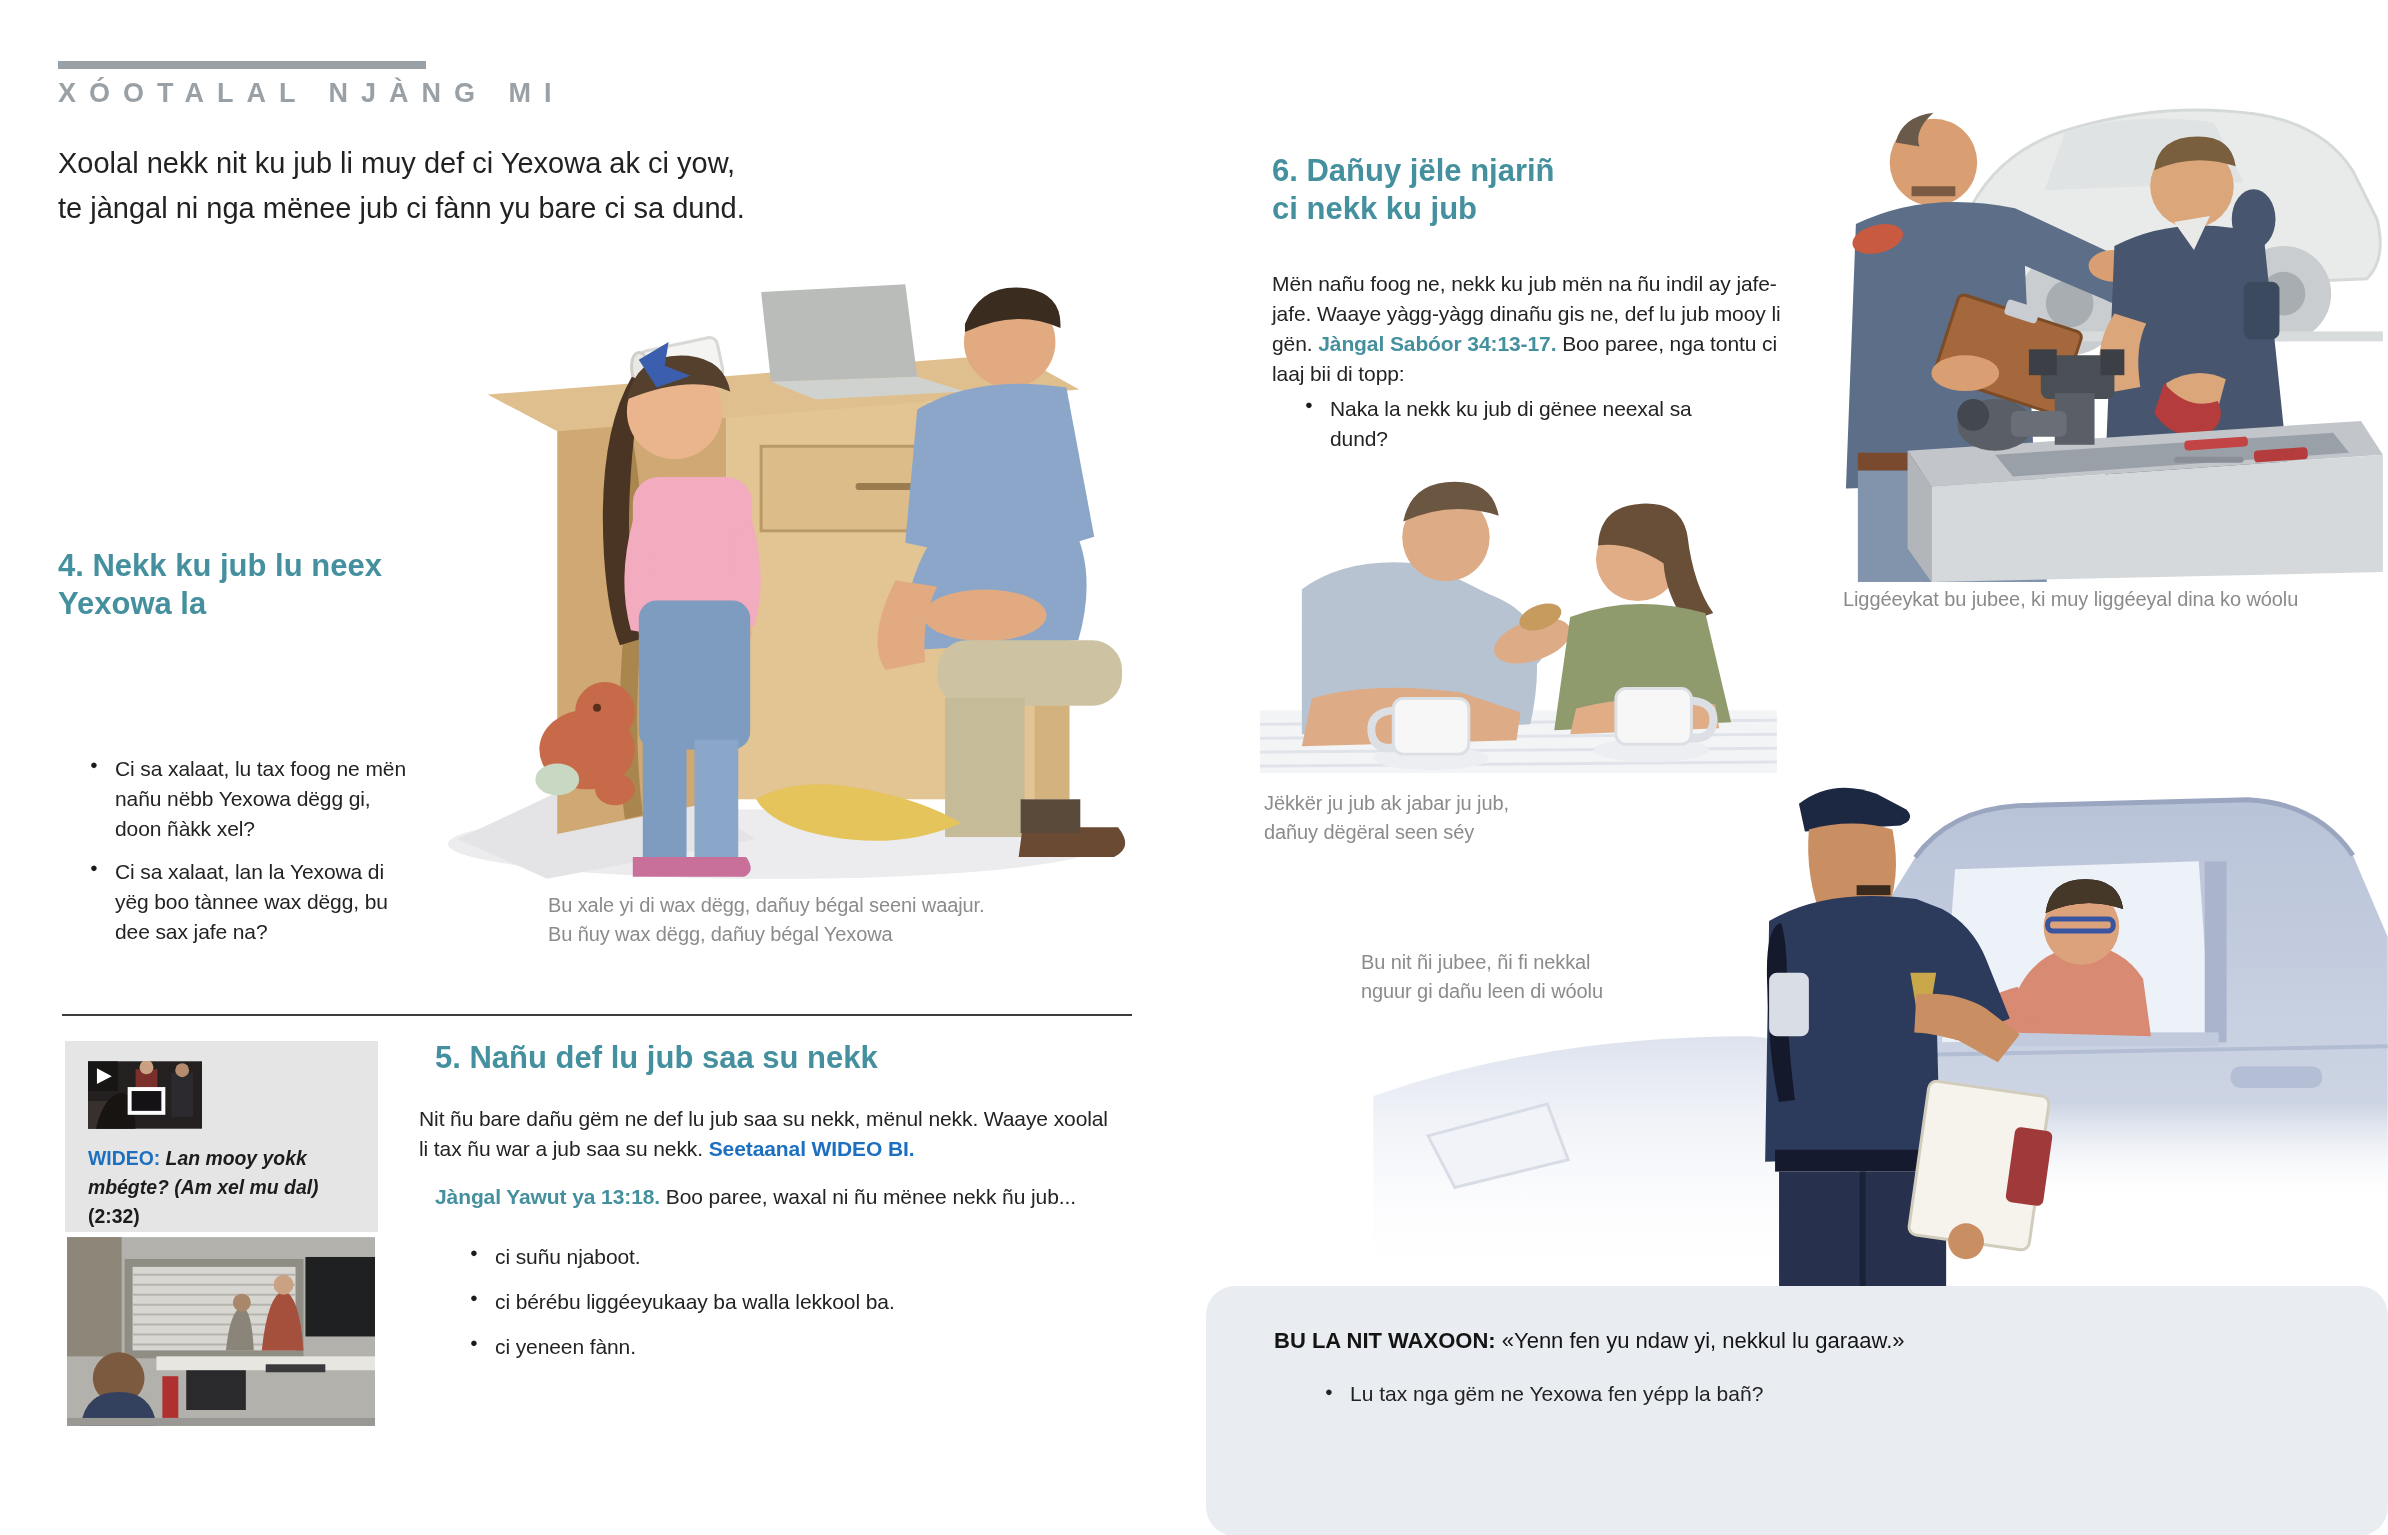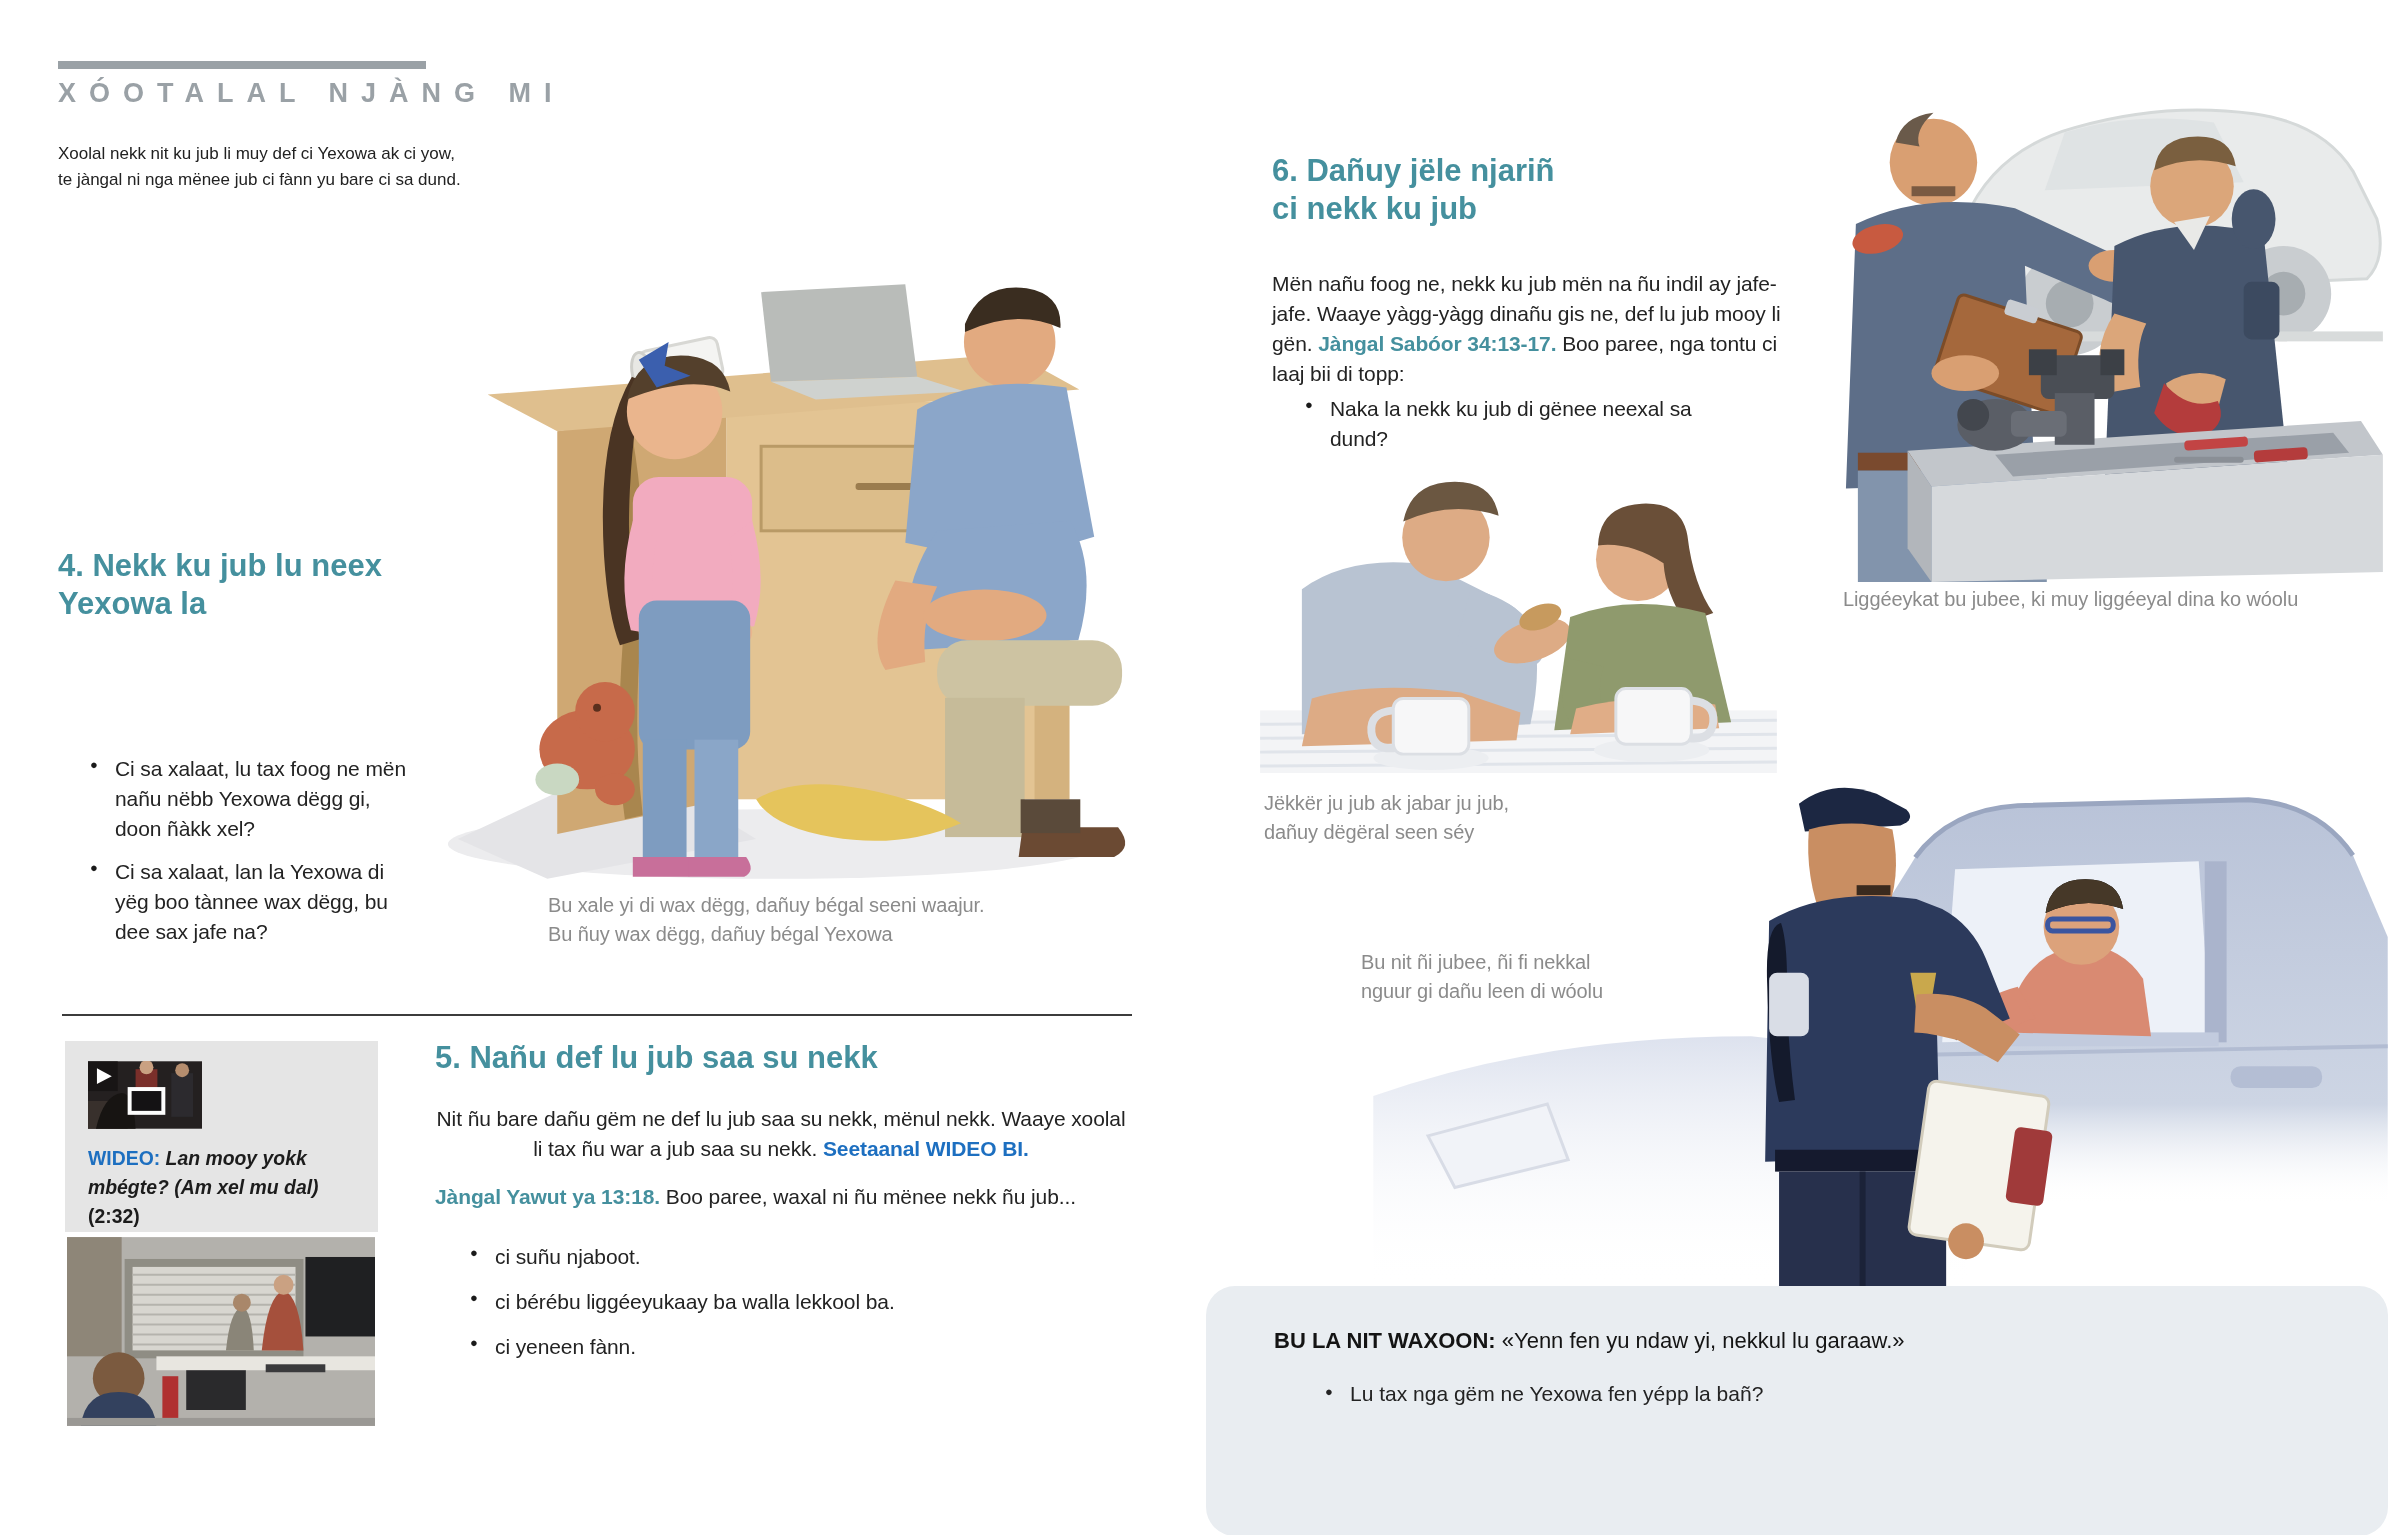--- a/index.html
+++ b/index.html
@@ -2,21 +2,21 @@
 <html><head>
 <meta charset="utf-8">
 <style>
   html,body{margin:0;padding:0;background:#ffffff;}
   .page{position:relative;width:2388px;height:1535px;background:#fff;overflow:hidden;
         font-family:"Liberation Sans",sans-serif;color:#1f1f1f;}
   .abs{position:absolute;}
   
   .kicker-bar{background:#9aa1a6;height:8px;}
   .kicker{color:#9aa1a6;font-weight:bold;font-size:27px;letter-spacing:13px;white-space:nowrap;}
-  .intro-line{font-size:17px;line-height:1.55;color:#222;white-space:nowrap;}
+  .intro-line{font-size:29px;line-height:1.55;color:#222;white-space:nowrap;}
   
   .h-teal{color:#45909e;font-weight:bold;font-size:31px;line-height:1.22;margin:0;white-space:nowrap;}
   
   .body-t{font-size:21px;line-height:1.43;color:#232323;letter-spacing:-0.1px;margin-top:8px;}
   .scripture{color:#45909e;font-weight:bold;cursor:pointer;}
   .bluelink{color:#1d6fc0;font-weight:bold;cursor:pointer;}
   ul.bullets{list-style:none;margin:0;padding:0;}
   ul.bullets li{position:relative;padding-left:27px;margin-bottom:13px;margin-top:10px;}
   ul.bullets li::before{content:"●";position:absolute;left:2px;top:2px;font-size:13px;color:#1a1a1a;}
   
@@ -171,21 +171,21 @@
     <rect x="120" y="134" width="60" height="40" fill="#2a2a2c"></rect>
     <rect x="200" y="128" width="60" height="8" fill="#3a3a3c"></rect>
     <rect x="96" y="140" width="16" height="42" fill="#b03030"></rect>
     <circle cx="52" cy="142" r="26" fill="#7b5a3f"></circle>
     <path d="M14,190 q4,-34 38,-34 q34,0 38,34Z" fill="#33415e"></path>
     <rect x="0" y="182" width="310" height="8" fill="#9a9894"></rect>
   </svg>
 
   <h2 class="abs h-teal" style="left:435px;top:1039px;">5. Nañu def lu jub saa su nekk</h2>
 
-  <div class="abs body-t" style="left:430px;top:1096px;width:702px;text-align:center;">
+  <div class="abs body-t" style="left:419px;top:1096px;width:702px;">
     <span>Nit ñu bare dañu gëm ne def lu jub saa su nekk, mënul nekk. Waaye xoolal li tax ñu war a jub saa su nekk.</span>
     <span class="bluelink">Seetaanal WIDEO BI.</span>
   </div>
 
   <div class="abs body-t" style="left:435px;top:1174px;width:702px;">
     <span class="scripture">Jàngal Yawut ya 13:18.</span>
     <span>Boo paree, waxal ni ñu mënee nekk ñu jub...</span>
   </div>
 
   <ul class="abs bullets body-t" style="left:468px;top:1232px;width:657px;">

